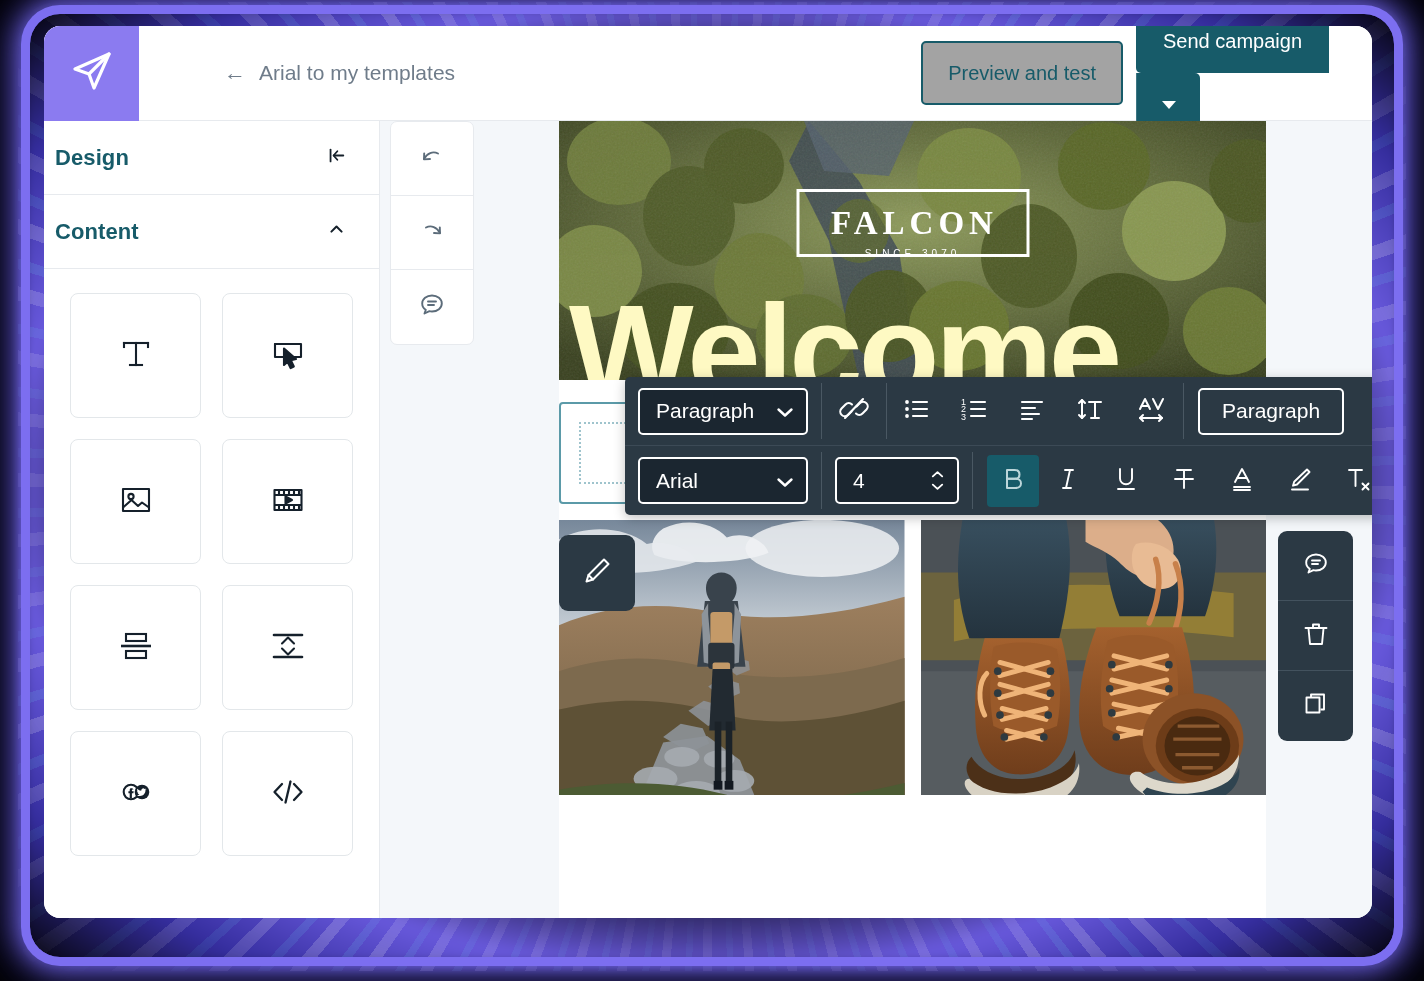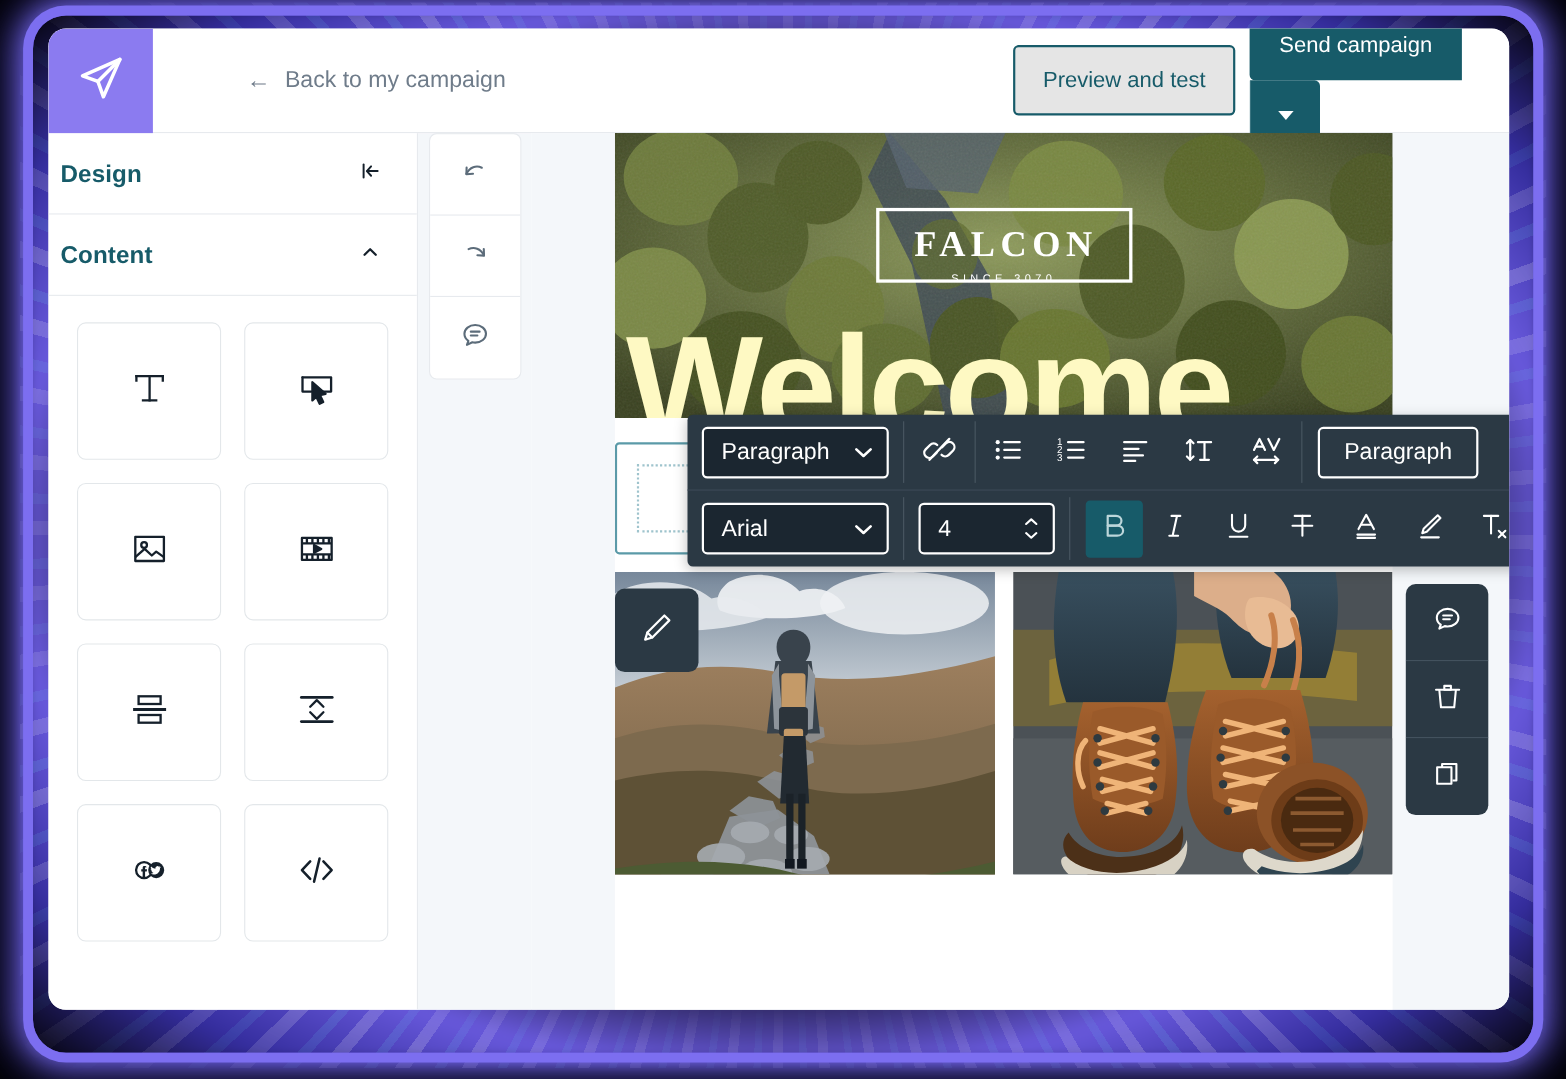--- a/index.html
+++ b/index.html
@@ -67,21 +67,21 @@
     display: flex; align-items: center; gap: 13px;
     margin-left: 85px; color: #6f7c8a; font-size: 21px;
     cursor: pointer; white-space: nowrap;
   }
   .back-arrow { font-size: 22px; line-height: 1; color: #6f7c8a; }
   .header-actions {
     margin-left: auto; margin-right: 43px;
     display: flex; align-items: center; gap: 13px;
   }
   .btn-preview {
-    background: #e5e5e5; color: #175b69; border: 2px solid #175b69;
+    background: #a3a3a3; color: #175b69; border: 2px solid #175b69;
     border-radius: 5px; font-size: 20px; padding: 0 25px; height: 64px;
     display: flex; align-items: center; cursor: pointer;
     font-family: "Liberation Sans", sans-serif;
   }
   .send-group { display: flex; align-items: stretch; flex-direction: column; }
   .btn-send {
     background: #175b69; color: #fff; border: none;
     border-radius: 5px 0 0 5px; font-size: 20px; padding: 0 27px; height: 64px;
     display: flex; align-items: center; cursor: pointer;
     font-family: "Liberation Sans", sans-serif;
@@ -269,21 +269,21 @@
         <span>
           <svg viewBox="0 0 48 48" fill="none" stroke="#fff" stroke-width="3.2" stroke-linejoin="round" stroke-linecap="round">
             <path d="M41 7 7 22l14 5 5 14z"></path>
             <path d="M41 7 21 27"></path>
           </svg>
         </span>
       </div>
 
       <div class="back-link">
         <span class="back-arrow">←</span>
-        <span>Back to my campaign</span>
+        <span>Arial to my templates</span>
       </div>
 
       <div class="header-actions">
         <button class="btn-preview">Preview and test</button>
         <div class="send-group">
           <button class="btn-send">Send campaign</button>
           <div class="btn-send-caret">
             <span class="caret-down"></span>
           </div>
         </div>

